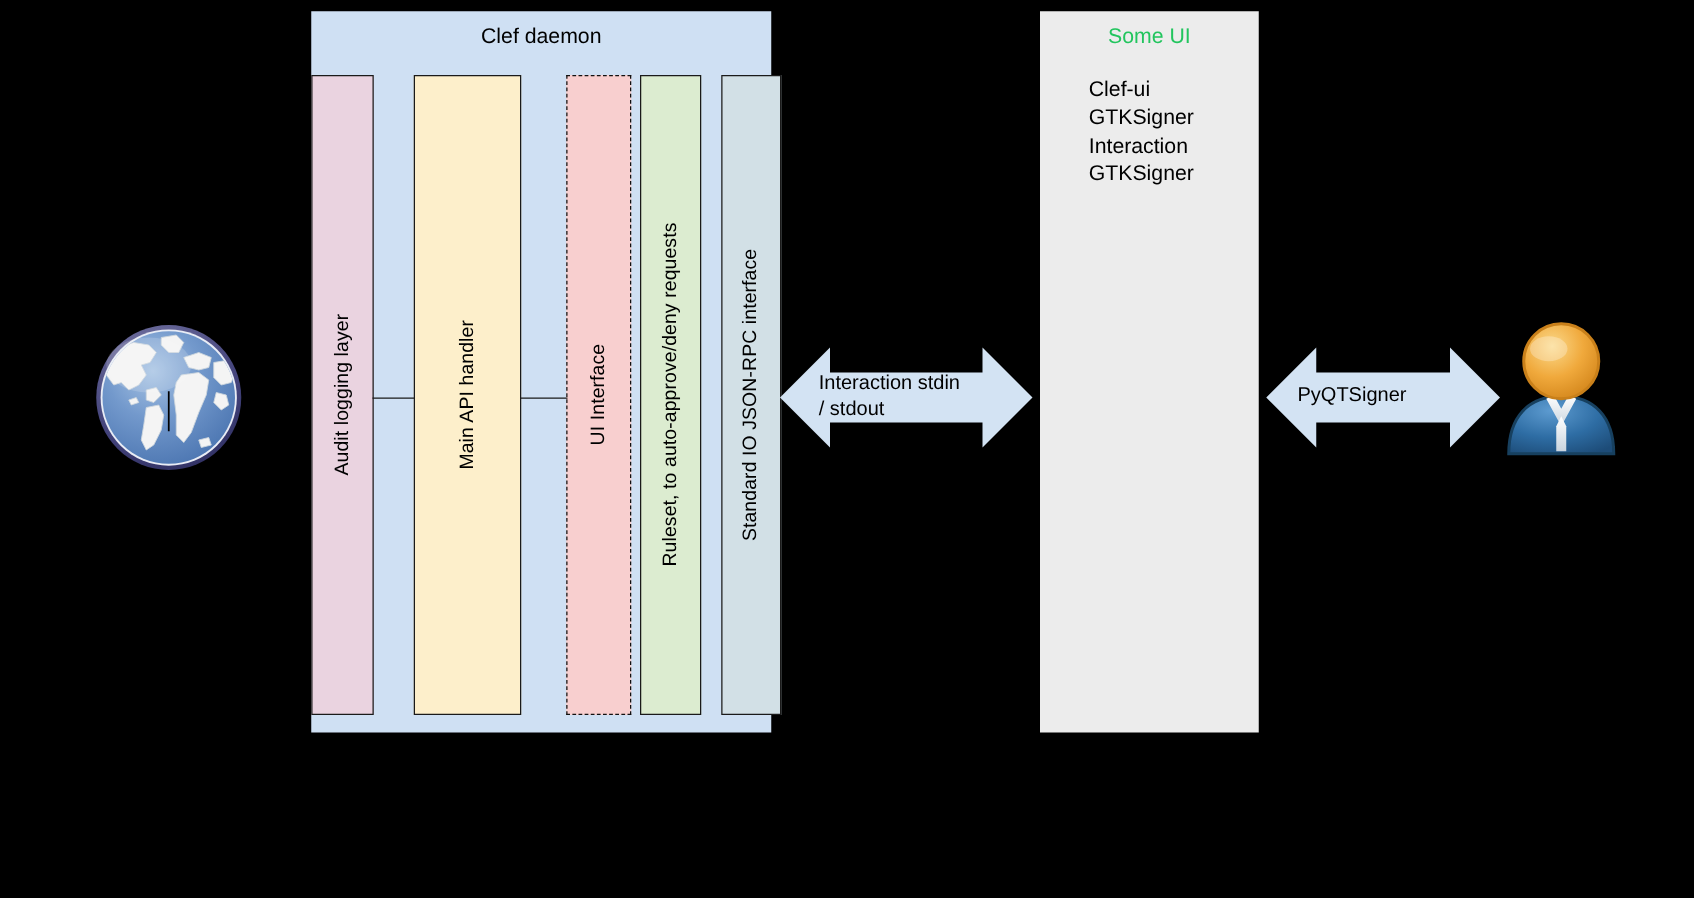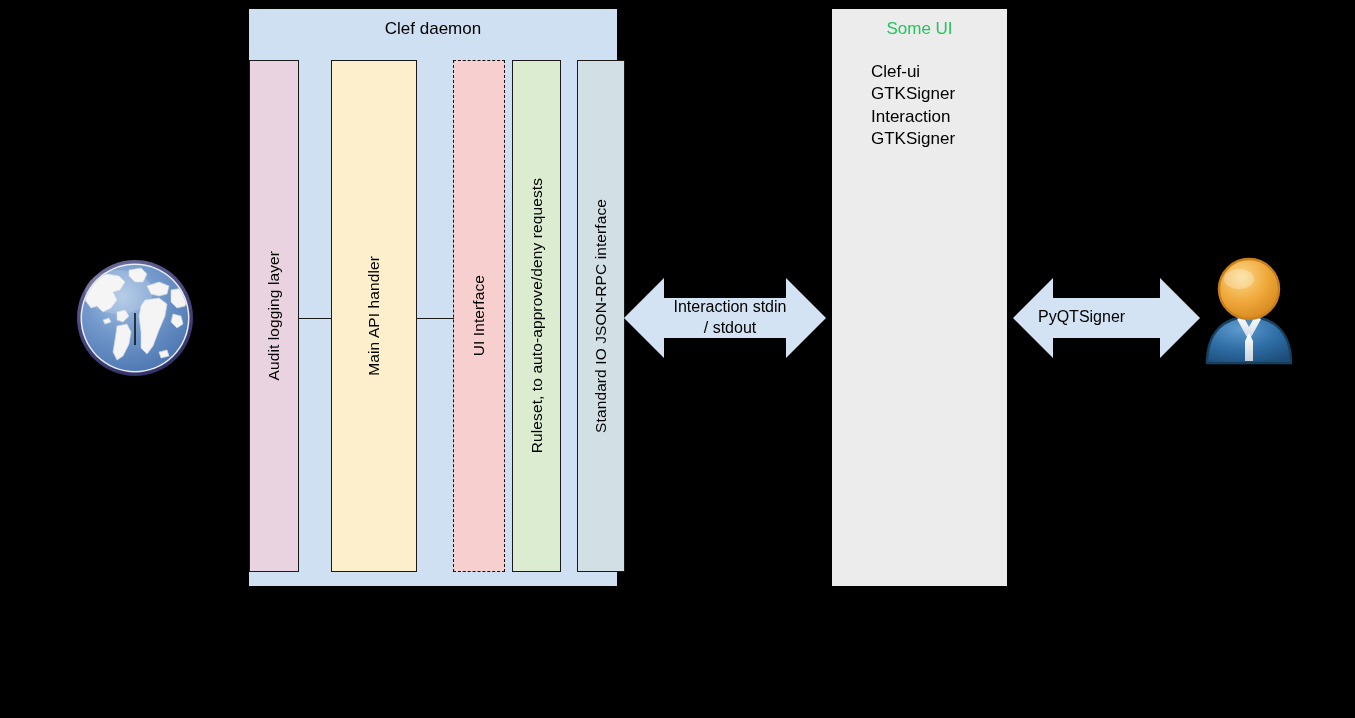--- a/index.html
+++ b/index.html
@@ -126,21 +126,20 @@
     position: absolute;
     font-size: 16px;
     line-height: 21px;
     color: #000;
     white-space: pre-line;
   }
   #arrow-stdio-label {
     left: 655px;
     top: 296px;
     width: 150px;
-    text-align: center;
   }
   #arrow-interaction-label {
     left: 1038px;
     top: 306px;
     width: 150px;
   }
 
   
   #someui-panel {
     position: absolute;

